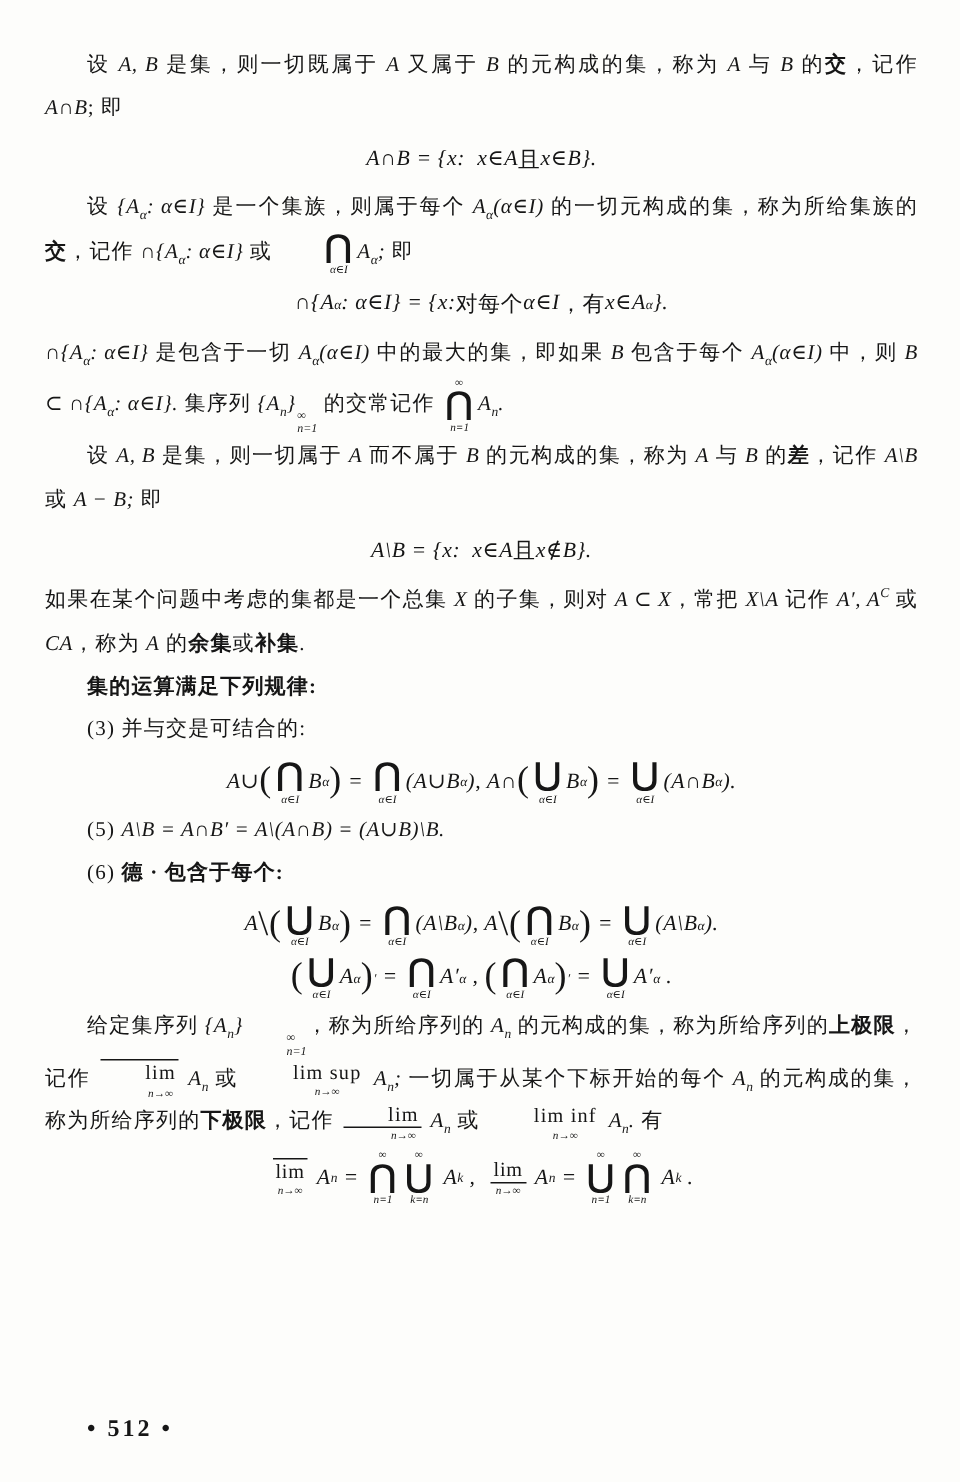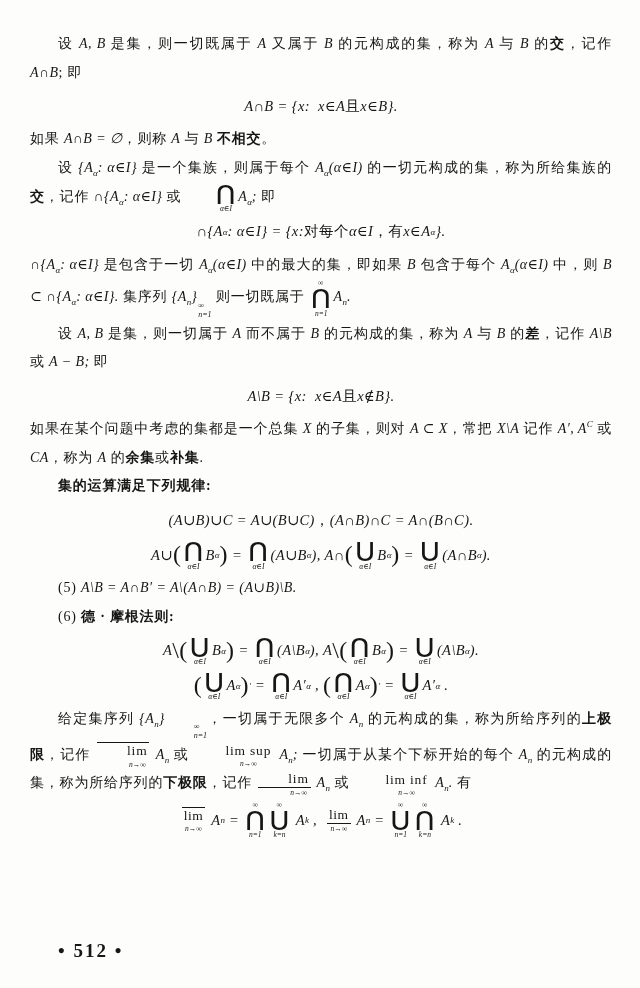--- a/index.html
+++ b/index.html
@@ -95,73 +95,68 @@
     font-size:165%;
     line-height:1;
     vertical-align:middle;
     font-style:normal;
     font-weight:300;
   }
   .page-number{
     position:absolute;
     left:58px;
     bottom:26px;
-    font-size:19px;
+    font-size:16px;
     font-weight:bold;
     letter-spacing:2px;
   }
 </style>
 </head>
 <body>
 
 <div class="page">
   <div class="content">
       <div class="para indent"><span class="run-text">设 </span><span class="run-math">A, B</span><span class="run-text"> 是集，则一切既属于 </span><span class="run-math">A</span><span class="run-text"> 又属于 </span><span class="run-math">B</span><span class="run-text"> 的元构成的集，称为 </span><span class="run-math">A</span><span class="run-text"> 与 </span><span class="run-math">B</span><span class="run-text"> 的</span><span class="run-bold">交</span><span class="run-text">，记作 </span><span class="run-math">A∩B</span><span class="run-text">; 即</span></div>
       <div class="formula">
         <span class="run-math">A∩B = {x:  x∈A</span>
         <span class="run-text"> 且 </span>
         <span class="run-math">x∈B}.</span>
       </div>
-      <div class="para"><span class="run-text">如果 </span><span class="run-math">A∩B = ∅</span><span class="run-text">，则称 </span><span class="run-math">A</span><span class="run-text"> 与 </span><span class="run-math">B</span><span class="run-text"> </span><span class="run-bold">不相交</span><span class="run-text">。</span></div>
       <div class="para indent"><span class="run-text">设 </span><span class="run-math">{A</span><span class="sub">α</span><span class="run-math">: α∈I}</span><span class="run-text"> 是一个集族，则属于每个 </span><span class="run-math">A</span><span class="sub">α</span><span class="run-math">(α∈I)</span><span class="run-text"> 的一切元构成的集，称为所给集族的</span><span class="run-bold">交</span><span class="run-text">，记作 </span><span class="run-math">∩{A</span><span class="sub">α</span><span class="run-math">: α∈I}</span><span class="run-text"> 或 </span><span class="bigop">
           <span class="op-glyph">⋂</span>
           <span class="op-bot">α∈I</span>
         </span><span class="run-math">A</span><span class="sub">α</span><span class="run-math">;</span><span class="run-text"> 即</span></div>
       <div class="formula">
         <span class="run-math">∩{A</span>
         <span class="sub">α</span>
         <span class="run-math">: α∈I} = {x:</span>
         <span class="run-text"> 对每个 </span>
         <span class="run-math">α∈I</span>
         <span class="run-text">，有 </span>
         <span class="run-math">x∈A</span>
         <span class="sub">α</span>
         <span class="run-math">}.</span>
       </div>
       <div class="para"><span class="run-math">∩{A</span><span class="sub">α</span><span class="run-math">: α∈I}</span><span class="run-text"> 是包含于一切 </span><span class="run-math">A</span><span class="sub">α</span><span class="run-math">(α∈I)</span><span class="run-text"> 中的最大的集，即如果 </span><span class="run-math">B</span><span class="run-text"> 包含于每个 </span><span class="run-math">A</span><span class="sub">α</span><span class="run-math">(α∈I)</span><span class="run-text"> 中，则 </span><span class="run-math">B ⊂ ∩{A</span><span class="sub">α</span><span class="run-math">: α∈I}.</span><span class="run-text"> 集序列 </span><span class="run-math">{A</span><span class="sub">n</span><span class="run-math">}</span><span class="ss">
           <span>∞</span>
           <span>n=1</span>
-        </span><span class="run-text"> 则一切既属于 </span><span class="bigop">
+        </span><span class="run-text"> 的交常记作 </span><span class="bigop">
           <span class="op-top">∞</span>
           <span class="op-glyph">⋂</span>
           <span class="op-bot">n=1</span>
         </span><span class="run-math">A</span><span class="sub">n</span><span class="run-math">.</span></div>
       <div class="para indent"><span class="run-text">设 </span><span class="run-math">A, B</span><span class="run-text"> 是集，则一切属于 </span><span class="run-math">A</span><span class="run-text"> 而不属于 </span><span class="run-math">B</span><span class="run-text"> 的元构成的集，称为 </span><span class="run-math">A</span><span class="run-text"> 与 </span><span class="run-math">B</span><span class="run-text"> 的</span><span class="run-bold">差</span><span class="run-text">，记作 </span><span class="run-math">A\B</span><span class="run-text"> 或 </span><span class="run-math">A − B;</span><span class="run-text"> 即</span></div>
       <div class="formula">
         <span class="run-math">A\B = {x:  x∈A</span>
         <span class="run-text"> 且 </span>
         <span class="run-math">x∉B}.</span>
       </div>
       <div class="para"><span class="run-text">如果在某个问题中考虑的集都是一个总集 </span><span class="run-math">X</span><span class="run-text"> 的子集，则对 </span><span class="run-math">A ⊂ X</span><span class="run-text">，常把 </span><span class="run-math">X\A</span><span class="run-text"> 记作 </span><span class="run-math">A′, A</span><span class="sup">C</span><span class="run-text"> 或 </span><span class="run-math">CA</span><span class="run-text">，称为 </span><span class="run-math">A</span><span class="run-text"> 的</span><span class="run-bold">余集</span><span class="run-text">或</span><span class="run-bold">补集</span><span class="run-text">.</span></div>
       <div class="para indent"><span class="run-bold">集的运算满足下列规律:</span></div>
-      <div class="formula">
-        <span class="run-math">(A∪B)∪C = A∪(B∪C)</span>
-        <span class="run-text">，</span>
-        <span class="run-math">(A∩B)∩C = A∩(B∩C).</span>
-      </div>
+      <div class="para indent"><span class="run-text">(3) 并与交是可结合的:</span></div>
       <div class="formula">
         <span class="run-math">A∪</span>
         <span class="par">(</span>
         <span class="bigop">
           <span class="op-glyph">⋂</span>
           <span class="op-bot">α∈I</span>
         </span>
         <span class="run-math">B</span>
         <span class="sub">α</span>
         <span class="par">)</span>
@@ -184,21 +179,21 @@
         <span class="run-math"> = </span>
         <span class="bigop">
           <span class="op-glyph">⋃</span>
           <span class="op-bot">α∈I</span>
         </span>
         <span class="run-math">(A∩B</span>
         <span class="sub">α</span>
         <span class="run-math">).</span>
       </div>
       <div class="para indent"><span class="run-text">(5) </span><span class="run-math">A\B = A∩B′ = A\(A∩B) = (A∪B)\B.</span></div>
-      <div class="para indent"><span class="run-text">(6) </span><span class="run-bold">德 · 摩根法则:</span></div>
+      <div class="para indent"><span class="run-text">(6) </span><span class="run-bold">德 · 包含于每个:</span></div>
       <div class="formula">
         <span class="run-math">A</span>
         <span class="par">\</span>
         <span class="par">(</span>
         <span class="bigop">
           <span class="op-glyph">⋃</span>
           <span class="op-bot">α∈I</span>
         </span>
         <span class="run-math">B</span>
         <span class="sub">α</span>
@@ -261,21 +256,21 @@
           <span class="op-glyph">⋃</span>
           <span class="op-bot">α∈I</span>
         </span>
         <span class="run-math">A′</span>
         <span class="sub">α</span>
         <span class="run-math"> .</span>
       </div>
       <div class="para indent"><span class="run-text">给定集序列 </span><span class="run-math">{A</span><span class="sub">n</span><span class="run-math">}</span><span class="ss">
           <span>∞</span>
           <span>n=1</span>
-        </span><span class="run-text">，一切属于无限多个 </span><span class="run-math">A</span><span class="sub">n</span><span class="run-text"> 的元构成的集，称为所给序列的</span><span class="run-bold">上极限</span><span class="run-text">，记作 </span><span class="limstack">
+        </span><span class="run-text">，称为所给序列的 </span><span class="run-math">A</span><span class="sub">n</span><span class="run-text"> 的元构成的集，称为所给序列的</span><span class="run-bold">上极限</span><span class="run-text">，记作 </span><span class="limstack">
           <span class="lim-word over">lim</span>
           <span class="lim-bot">n→∞</span>
         </span><span class="run-math"> A</span><span class="sub">n</span><span class="run-text"> 或 </span><span class="limstack">
           <span class="lim-word">lim sup</span>
           <span class="lim-bot">n→∞</span>
         </span><span class="run-math"> A</span><span class="sub">n</span><span class="run-math">;</span><span class="run-text"> 一切属于从某个下标开始的每个 </span><span class="run-math">A</span><span class="sub">n</span><span class="run-text"> 的元构成的集，称为所给序列的</span><span class="run-bold">下极限</span><span class="run-text">，记作 </span><span class="limstack">
           <span class="lim-word under">lim</span>
           <span class="lim-bot">n→∞</span>
         </span><span class="run-math"> A</span><span class="sub">n</span><span class="run-text"> 或 </span><span class="limstack">
           <span class="lim-word">lim inf</span>

